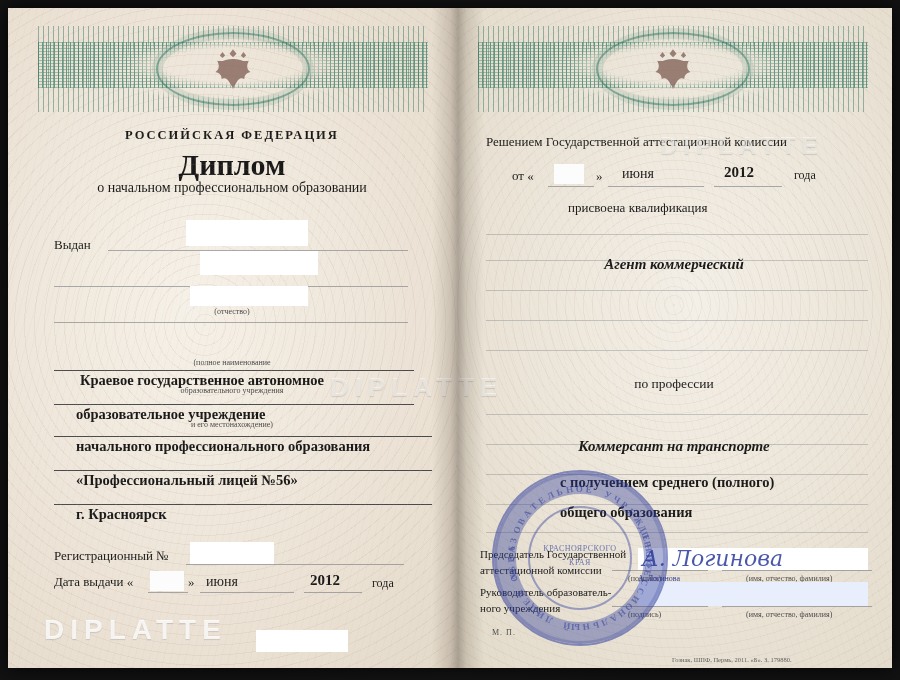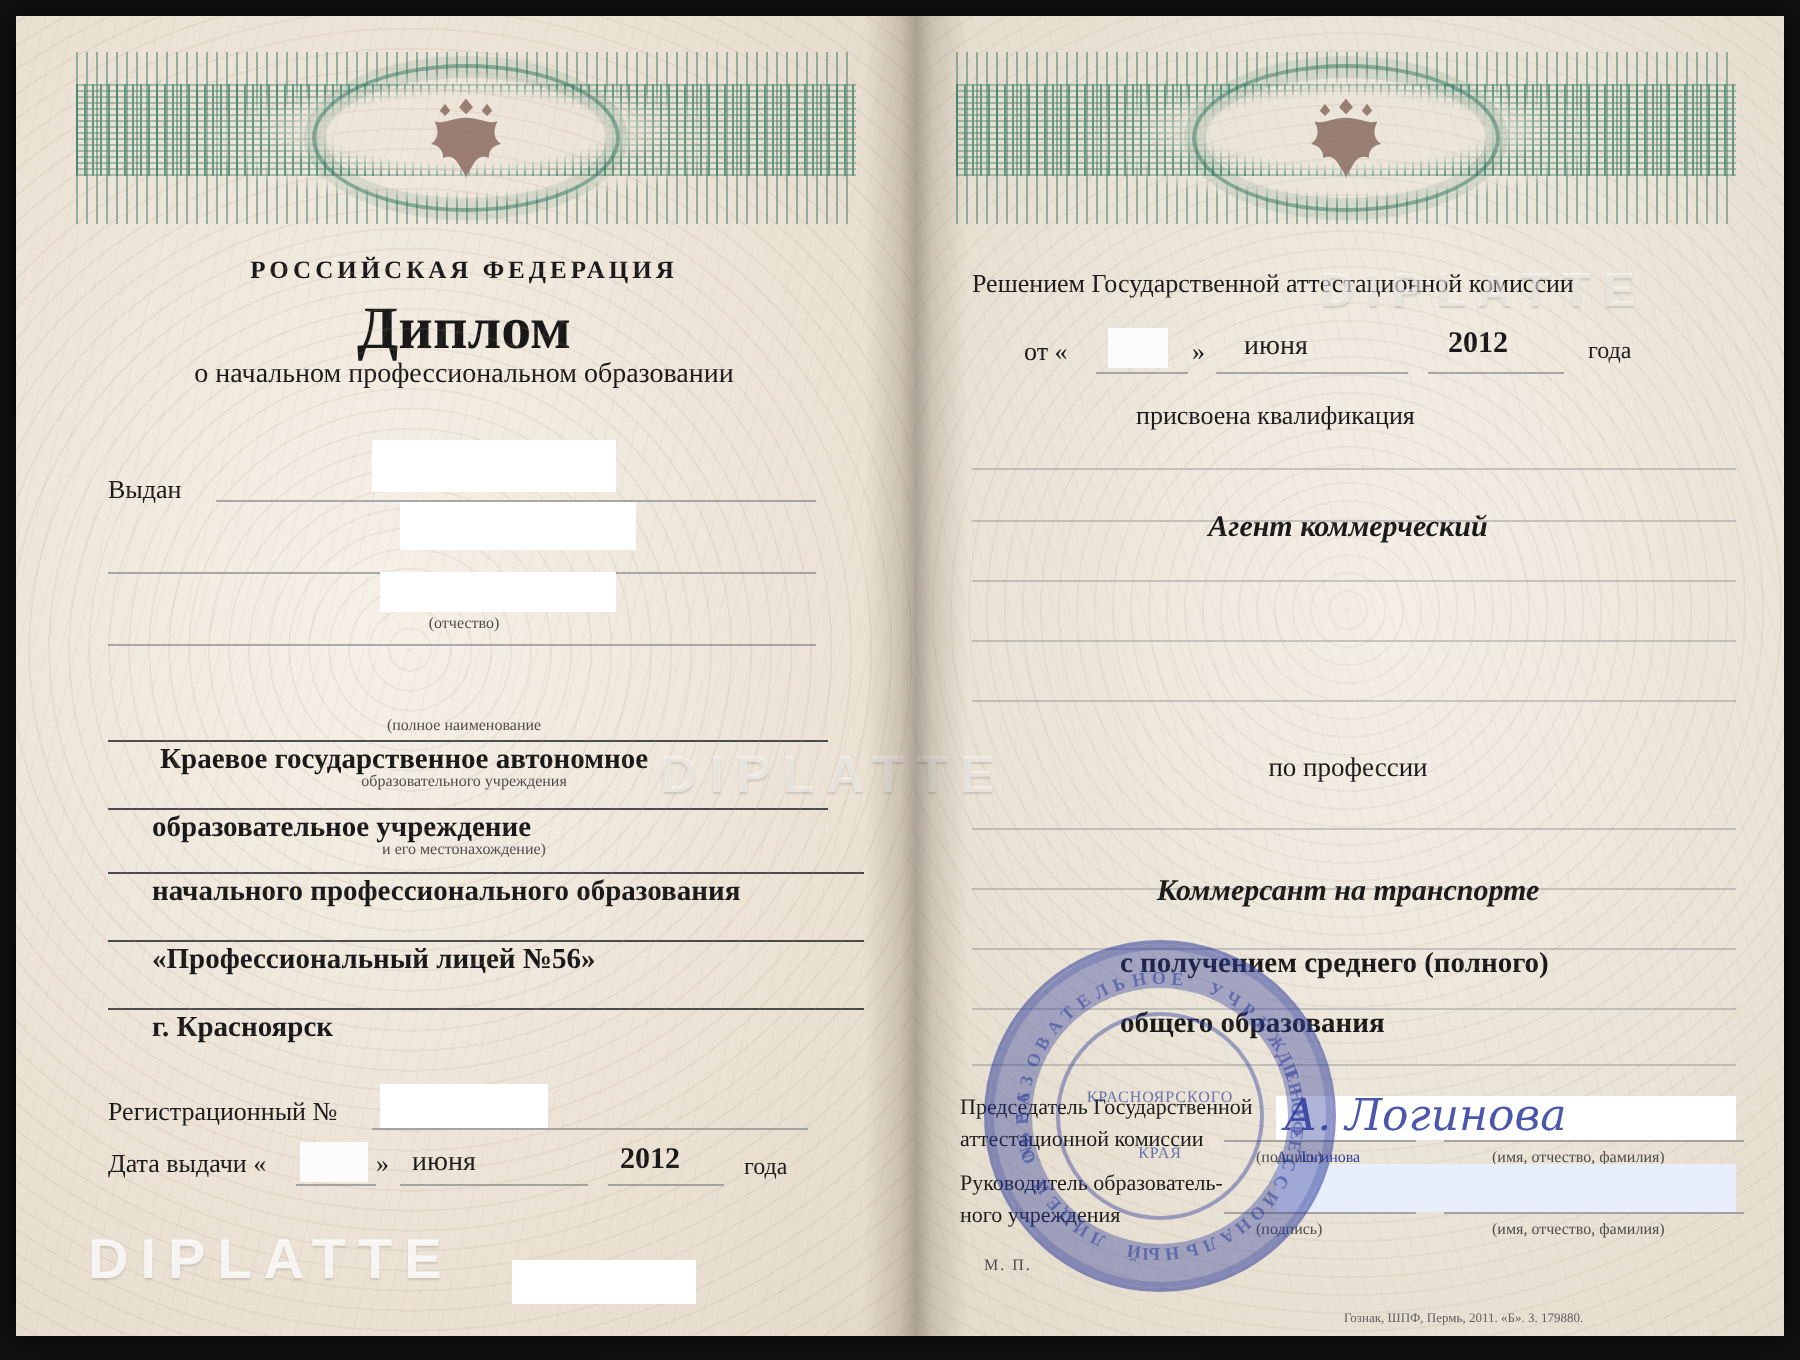--- a/index.html
+++ b/index.html
@@ -394,21 +394,21 @@
       <div class="blue-box" style="left:182px; top:540px; width:230px; height:22px; background:#ffffff;"></div>
       <div class="blue-box" style="left:182px; top:574px; width:230px; height:24px; background:#e8eefb;"></div>
 
       <div class="sig" style="left:186px; top:538px; font-size:22px;">А. Логинова</div>
 
       <div class="t small" style="left:182px; top:566px; color:#2d3c9b;">А. Логинова</div>
 
       <div class="stamp" style="left:36px; top:462px;">
         <div class="inner"></div>
         <div class="ctext" style="top:72px;">КРАСНОЯРСКОГО</div>
-        <div class="ctext" style="top:100px;">КРАЯ</div>
+        <div class="ctext" style="top:86px;">КРАЯ</div>
         <div class="stamp-ring-text">
             <span style="transform: rotate(-110deg) translate(0px, -74px);">О</span>
             <span style="transform: rotate(-101.8deg) translate(0px, -74px);">Б</span>
             <span style="transform: rotate(-93.6deg) translate(0px, -74px);">Р</span>
             <span style="transform: rotate(-85.4deg) translate(0px, -74px);">А</span>
             <span style="transform: rotate(-77.2deg) translate(0px, -74px);">З</span>
             <span style="transform: rotate(-69deg) translate(0px, -74px);">О</span>
             <span style="transform: rotate(-60.8deg) translate(0px, -74px);">В</span>
             <span style="transform: rotate(-52.6deg) translate(0px, -74px);">А</span>
             <span style="transform: rotate(-44.4deg) translate(0px, -74px);">Т</span>

